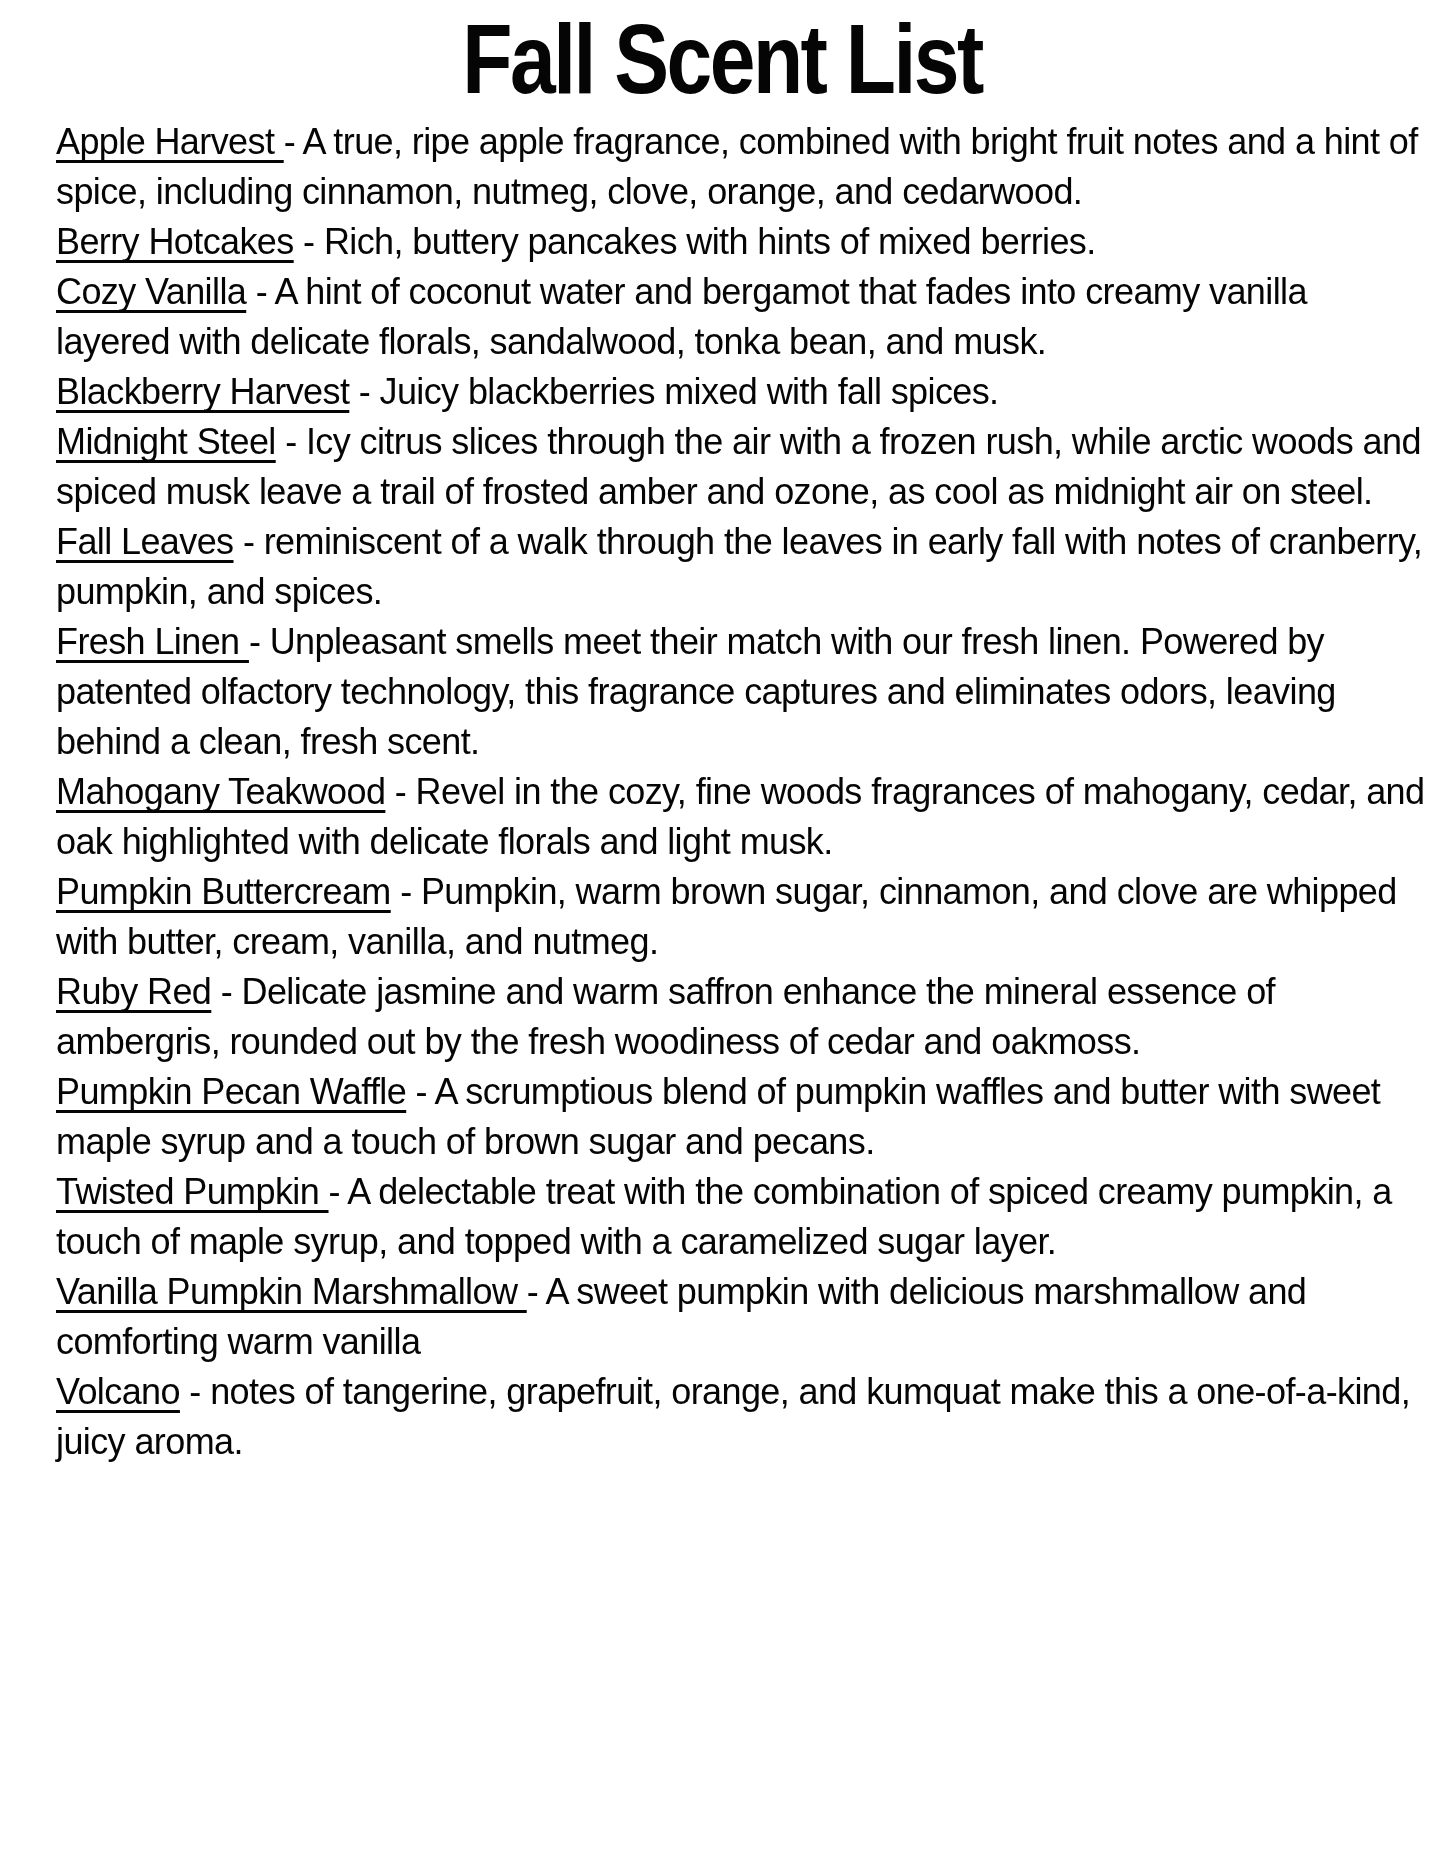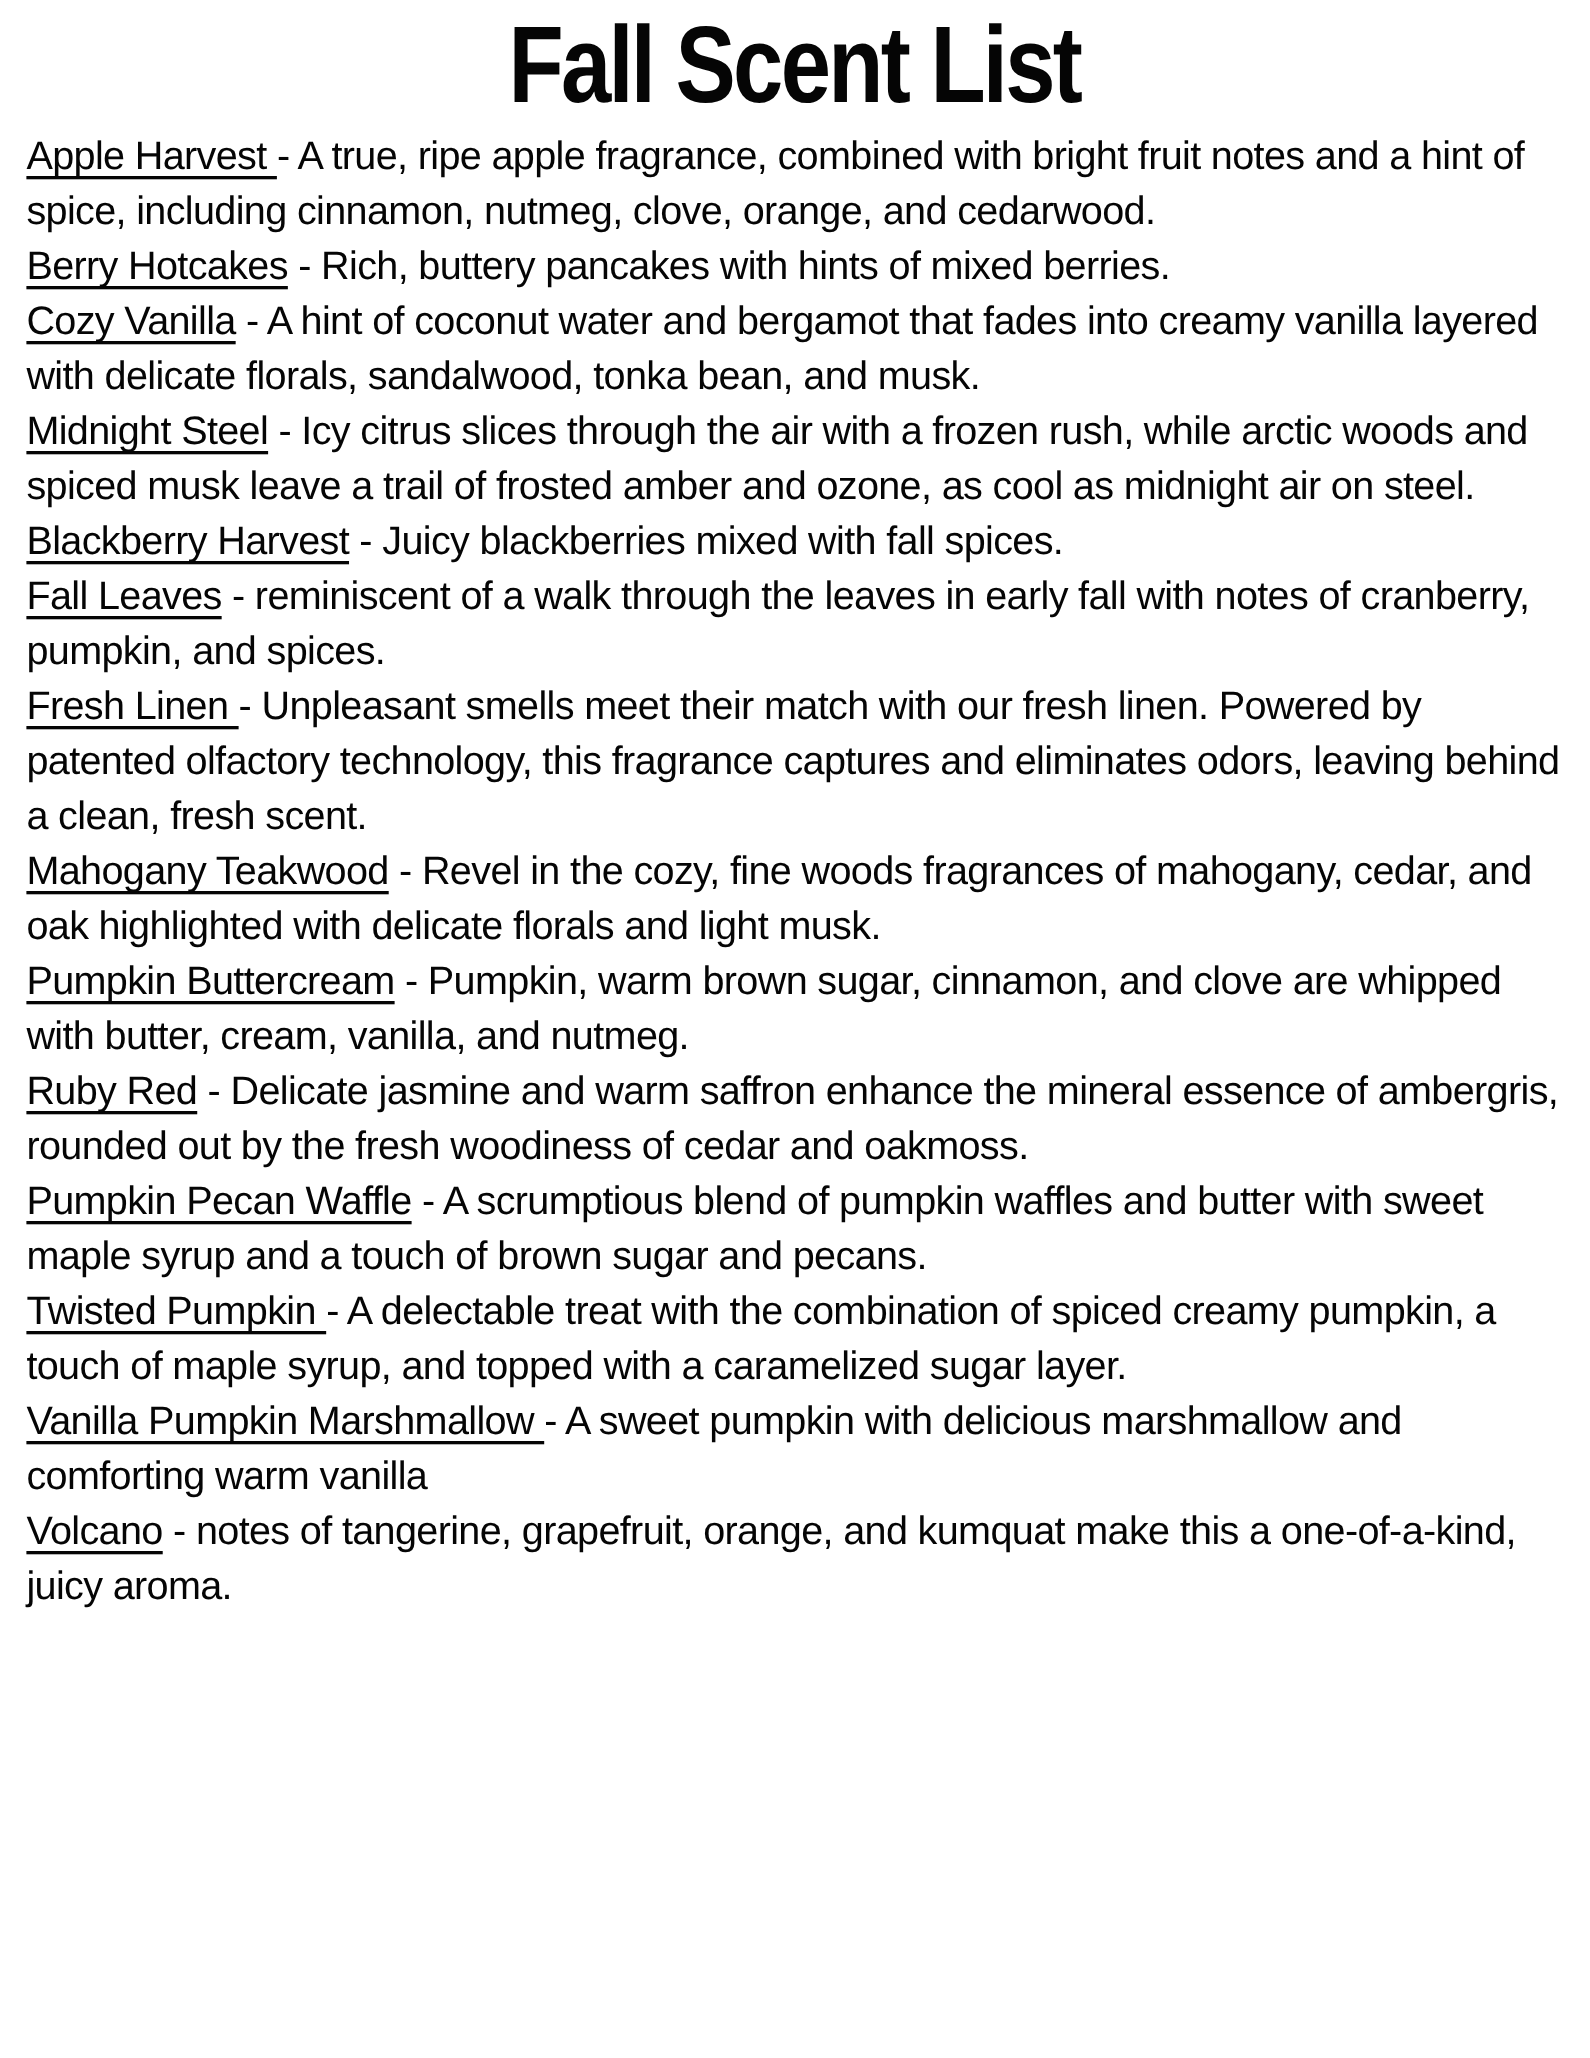--- a/index.html
+++ b/index.html
@@ -24,21 +24,21 @@
   }
   .title-inner {
     display: inline-block;
     font-size: 99px;
     font-weight: bold;
     letter-spacing: -3px;
     transform: scaleX(0.83);
     transform-origin: center;
   }
   .scent-list {
-    padding: 4px 16px 0 24px;
+    padding: 4px 16px 0 56px;
     font-size: 36px;
     line-height: 50px;
     letter-spacing: -0.6px;
   }
   .entry {
     display: block;
   }
   .scent-name {
     text-decoration: underline;
     text-decoration-thickness: 2.5px;
@@ -52,23 +52,23 @@
 <div class="page">
   <h1 class="title"><span class="title-inner">Fall Scent List</span></h1>
   <div class="scent-list" id="scent-list">
   <div class="entry"><span class="scent-name">Apple Harvest </span><span class="scent-sep">- </span><span class="scent-desc">A true, ripe apple fragrance, combined with bright fruit notes and a hint of spice, including cinnamon, nutmeg, clove, orange, and cedarwood.</span></div>
 
 
   <div class="entry"><span class="scent-name">Berry Hotcakes</span><span class="scent-sep"> - </span><span class="scent-desc">Rich, buttery pancakes with hints of mixed berries.</span></div>
 
   <div class="entry"><span class="scent-name">Cozy Vanilla</span><span class="scent-sep"> - </span><span class="scent-desc">A hint of coconut water and bergamot that fades into creamy vanilla layered with delicate florals, sandalwood, tonka bean, and musk.</span></div>
 
+  <div class="entry"><span class="scent-name">Blackberry Harvest</span><span class="scent-sep"> - </span><span class="scent-desc">Juicy blackberries mixed with fall spices.</span></div>
+
   <div class="entry"><span class="scent-name">Midnight Steel</span><span class="scent-sep"> - </span><span class="scent-desc">Icy citrus slices through the air with a frozen rush, while arctic woods and spiced musk leave a trail of frosted amber and ozone, as cool as midnight air on steel.</span></div>
-
-  <div class="entry"><span class="scent-name">Blackberry Harvest</span><span class="scent-sep"> - </span><span class="scent-desc">Juicy blackberries mixed with fall spices.</span></div>
 
 
   <div class="entry"><span class="scent-name">Fall Leaves</span><span class="scent-sep"> - </span><span class="scent-desc">reminiscent of a walk through the leaves in early fall with notes of cranberry, pumpkin, and spices.</span></div>
 
   <div class="entry"><span class="scent-name">Fresh Linen </span><span class="scent-sep">- </span><span class="scent-desc">Unpleasant smells meet their match with our fresh linen. Powered by patented olfactory technology, this fragrance captures and eliminates odors, leaving behind a clean, fresh scent.</span></div>
 
   <div class="entry"><span class="scent-name">Mahogany Teakwood</span><span class="scent-sep"> - </span><span class="scent-desc">Revel in the cozy, fine woods fragrances of mahogany, cedar, and oak highlighted with delicate florals and light musk.</span></div>
 
   <div class="entry"><span class="scent-name">Pumpkin Buttercream</span><span class="scent-sep"> - </span><span class="scent-desc">Pumpkin, warm brown sugar, cinnamon, and clove are whipped with butter, cream, vanilla, and nutmeg.</span></div>
 

